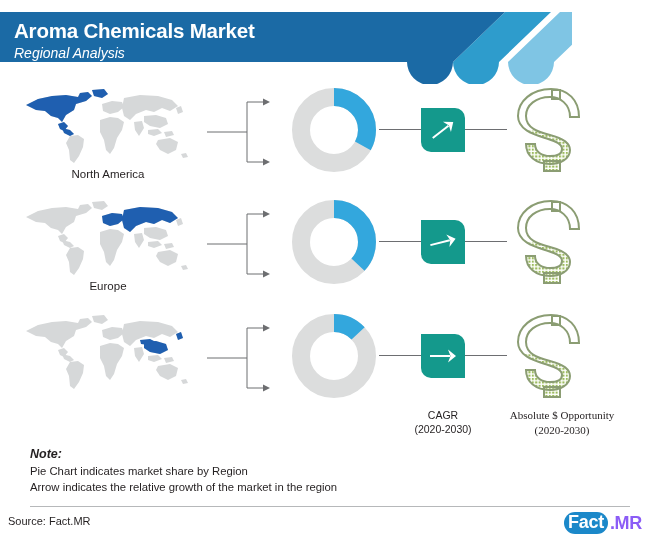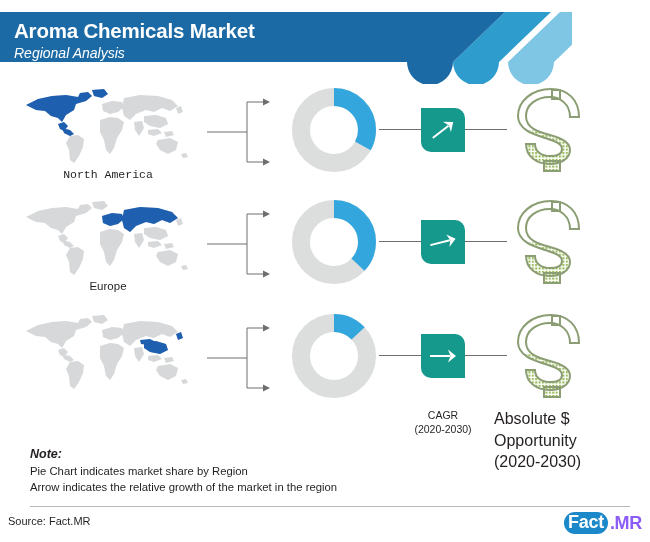--- a/index.html
+++ b/index.html
@@ -51,21 +51,21 @@
     margin-top: 2px;
   }
 
   
   .row {
     position: absolute;
     left: 0;
     width: 650px;
     height: 108px;
   }
-  #row-0 { top: 84px; font-family: Liberation Mono, monospace; }
+  #row-0 { top: 84px; }
   #row-1 { top: 196px; }
   #row-2 { top: 310px; }
 
   .map-wrap {
     position: absolute;
     left: 18px;
     top: 0px;
     width: 180px;
     height: 84px;
   }
@@ -141,24 +141,25 @@
     text-align: center;
     font-size: 10.5px;
     line-height: 1.35;
     color: #231f20;
   }
   #opp-caption {
     position: absolute;
     left: 494px;
     top: 408px;
     width: 136px;
-    text-align: left;
-    font-size: 16px;
+    text-align: center;
+    font-size: 11px;
     line-height: 1.35;
     color: #231f20;
+    font-family: Liberation Serif, serif;
   }
 
   
   #note {
     position: absolute;
     left: 30px;
     top: 447px;
     width: 600px;
   }
   #note-title {

